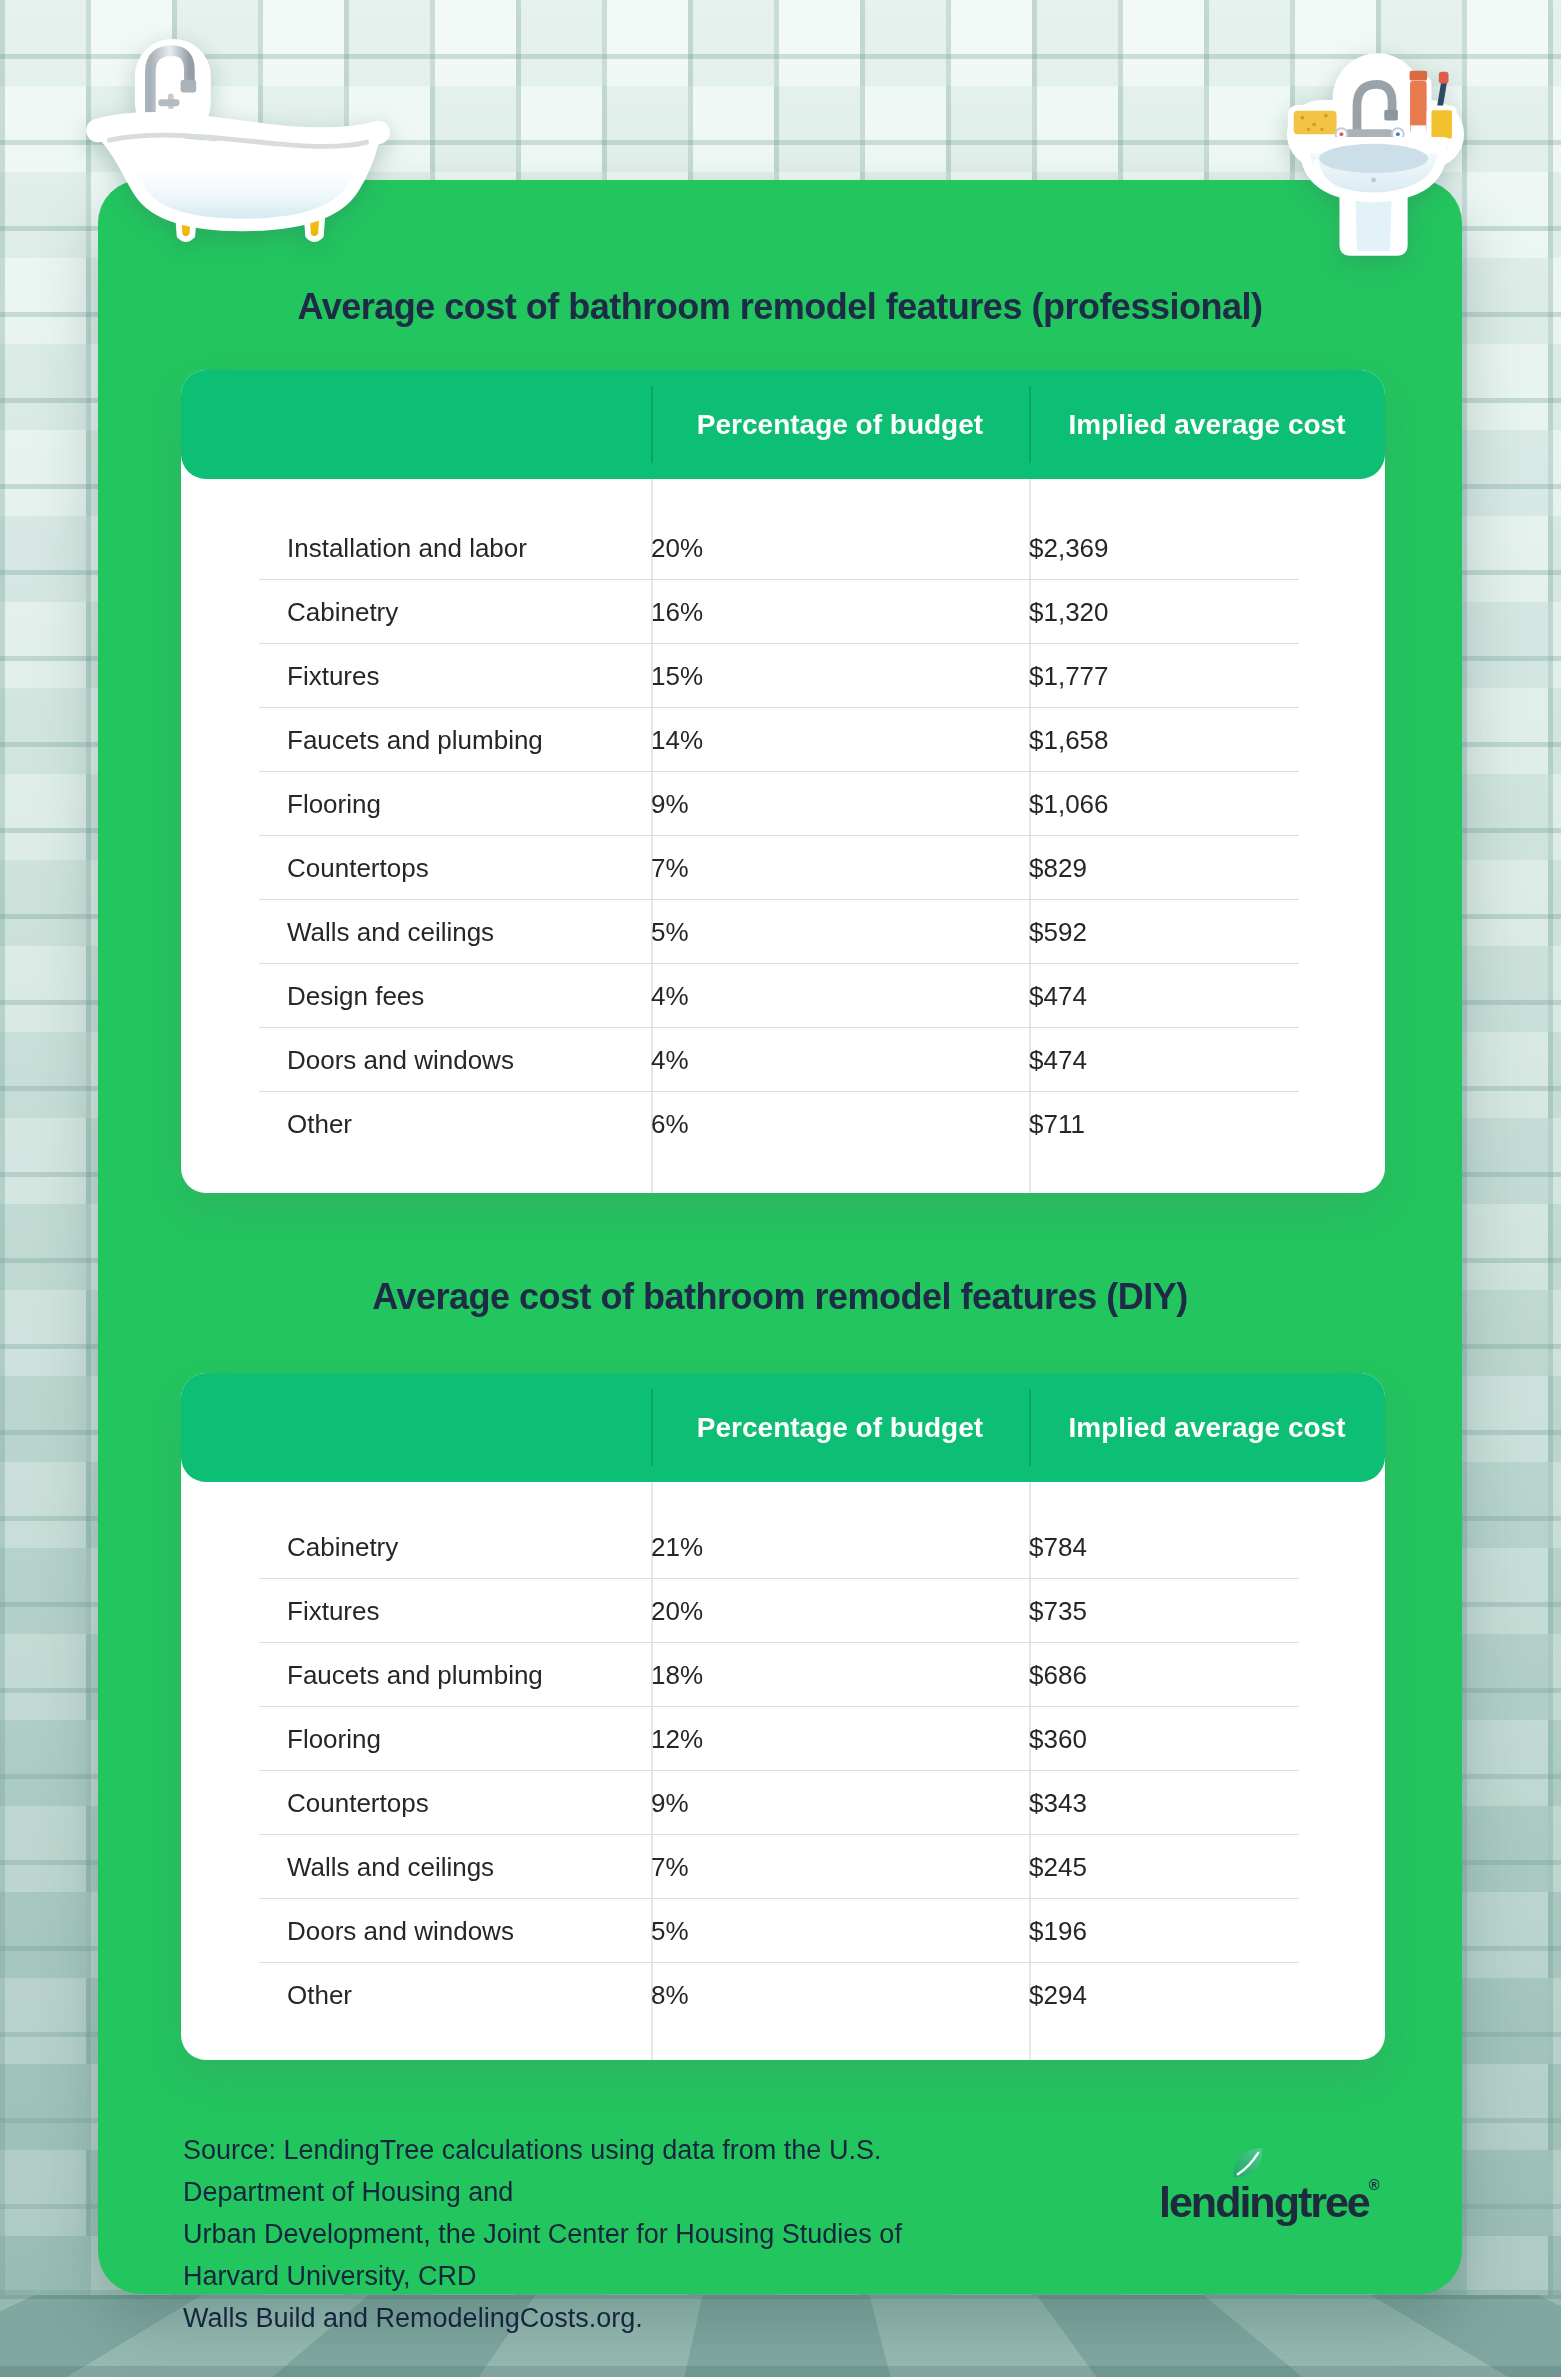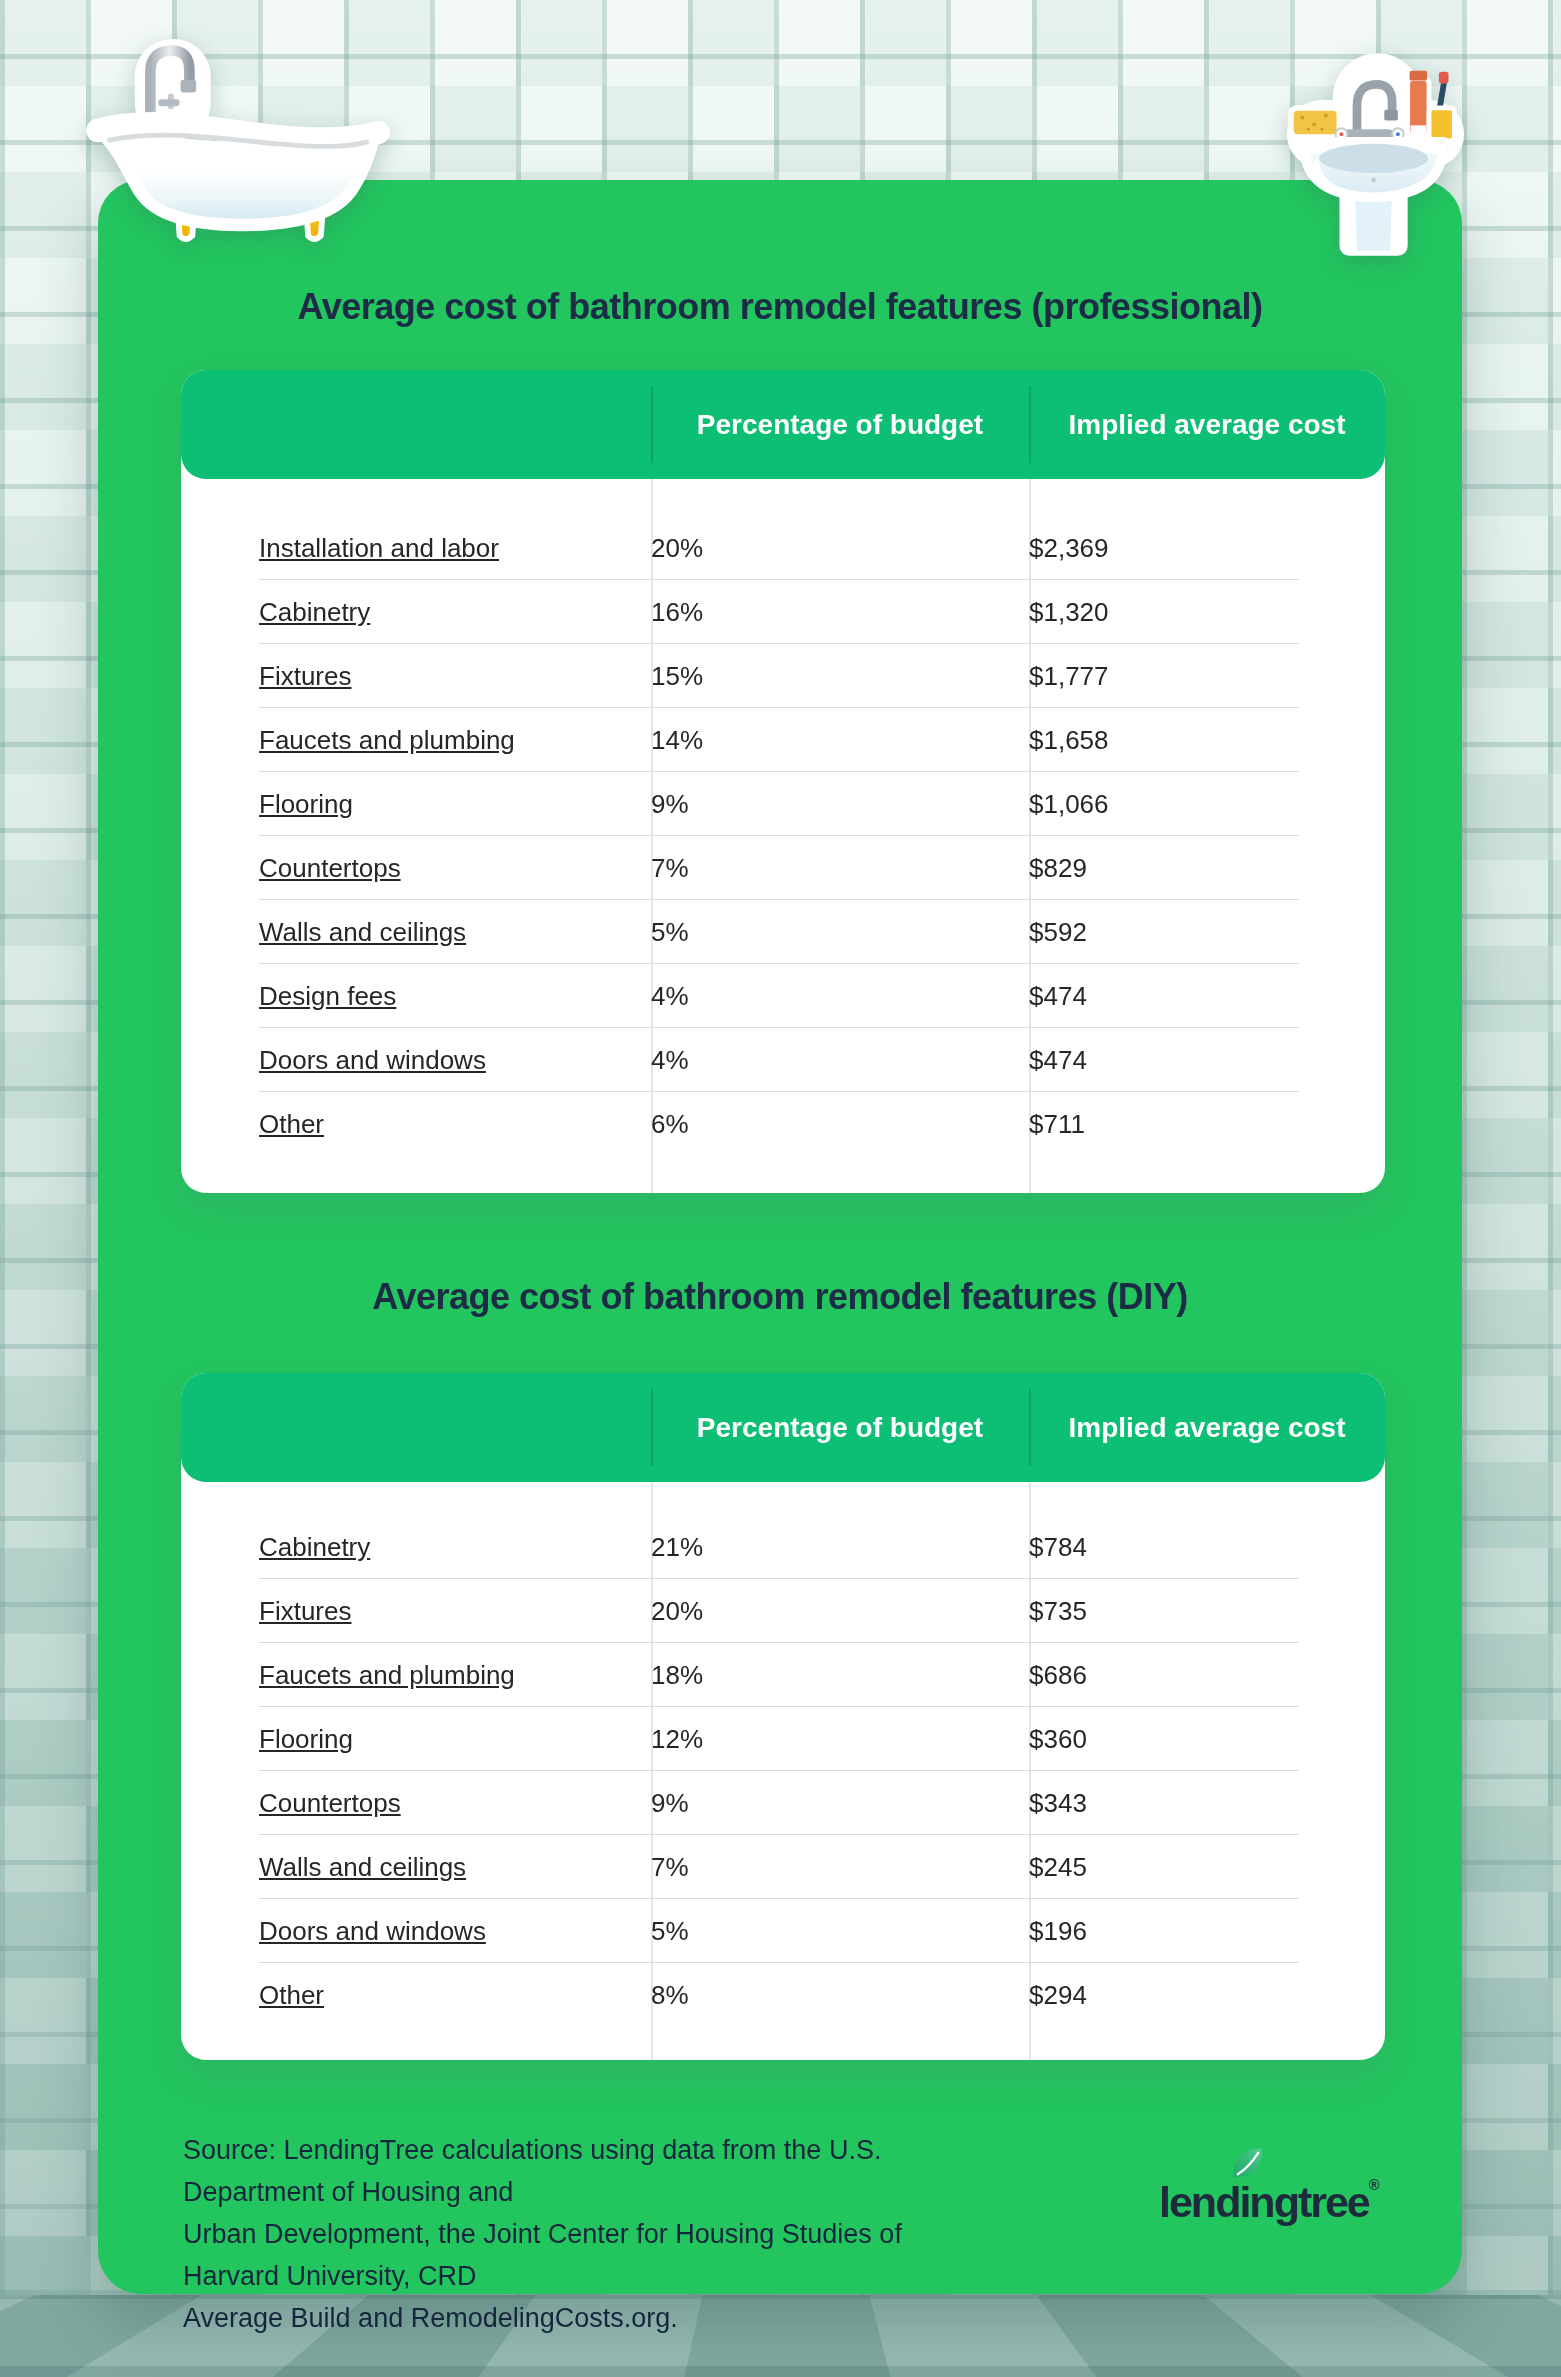--- a/index.html
+++ b/index.html
@@ -67,21 +67,21 @@
   .t-body-1{padding:37px 0;}
   .t-body-2{padding:33px 0;}
   .t-body .vline{position:absolute;top:0;bottom:0;width:2px;background:#e3e7e7;}
   .t-row{
     position:relative;display:grid;grid-template-columns:470px 378px 356px;
     height:64px;align-items:center;font-size:26px;color:#262626;
   }
   .t-row:not(:last-child)::after{
     content:"";position:absolute;left:78px;right:86px;bottom:0;height:1px;background:#dcdddd;
   }
-  .c1{padding-left:78px;text-decoration:underline;}
+  .c1{padding-left:106px;}
   .c2,.c3{}
 
   
   .source-note{
     position:absolute;left:85px;top:1949px;width:800px;
     font-size:27px;line-height:42px;color:#16253e;
   }
   .logo{
     position:absolute;left:1061px;top:1997px;
     font-size:43px;font-weight:bold;letter-spacing:-2px;color:#1d2b3c;white-space:nowrap;
@@ -219,21 +219,21 @@
           <div class="c1">Other</div>
           <div class="c2">8%</div>
           <div class="c3">$294</div>
         </div>
       </div>
     </div>
 
     <div class="source-note">
       <div>Source: LendingTree calculations using data from the U.S. Department of Housing and</div>
       <div>Urban Development, the Joint Center for Housing Studies of Harvard University, CRD</div>
-      <div>Average Build and RemodelingCosts.org.</div>
+      <div>Walls Build and RemodelingCosts.org.</div>
     </div>
 
     <div class="logo">
       <span>lend</span><span class="iwrap"><span>i</span><svg class="leaf" viewBox="0 0 36 38">
           <defs>
             <linearGradient id="leafG" x1="0" y1="1" x2="1" y2="0">
               <stop offset="0" stop-color="#1fa866"></stop>
                 <stop offset="1" stop-color="#4ecb8d"></stop>
             </linearGradient>
           </defs>

